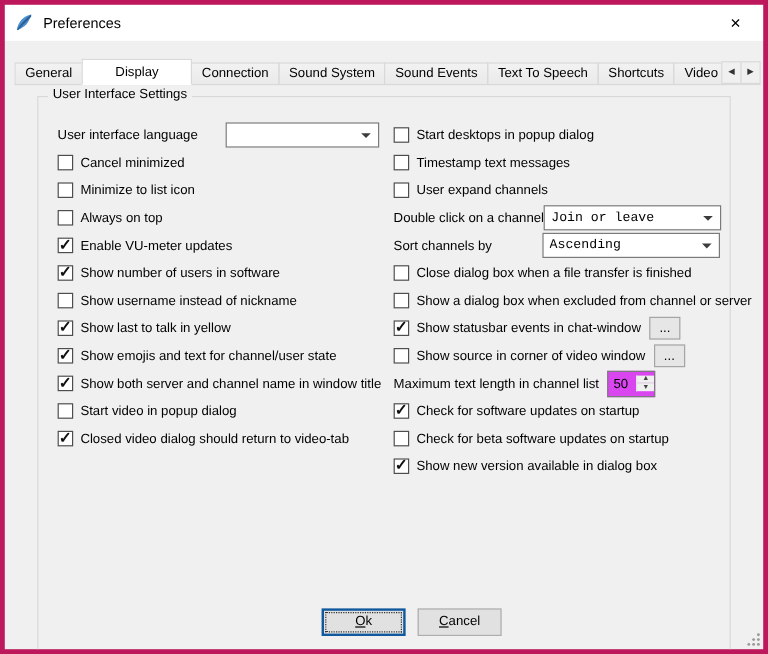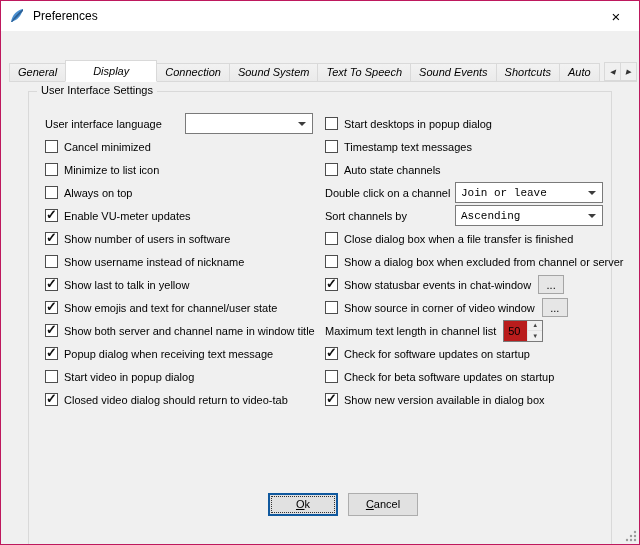--- a/index.html
+++ b/index.html
@@ -1,28 +1,28 @@
 <!DOCTYPE html>
 <html><head>
 <meta charset="utf-8">
 <style>
   * { margin:0; padding:0; box-sizing:border-box; }
   html,body { width:640px; height:545px; overflow:hidden; }
   body { font-family:"Liberation Sans", sans-serif; font-size:11px; color:#000; background:#fff; }
 
-  .window { width:640px; height:545px; background:#f0f0f0; border:1px solid #be185d; position:relative; overflow:hidden; }
+  .window { width:640px; height:545px; background:#f0f0f0; border:4px solid #be185d; position:relative; overflow:hidden; }
 
   
   .titlebar { height:30px; background:#fff; display:flex; align-items:center; padding-left:8px; }
   .app-icon { width:16px; height:16px; margin-right:8px; flex:none; }
   .title { font-size:12px; }
   .close-btn { margin-left:auto; width:46px; height:30px; display:flex; align-items:center; justify-content:center; font-size:15px; color:#000; cursor:default; }
 
   
-  .tabstrip { display:flex; align-items:flex-end; margin:29px 2px 0 8px; height:22px; position:relative; overflow:hidden;font-style:italic; }
+  .tabstrip { display:flex; align-items:flex-end; margin:15px 2px 0 8px; height:22px; position:relative; overflow:hidden; }
   .tabstrip::before { content:""; position:absolute; left:0; right:0; bottom:0; height:1px; background:#d9d9d9; }
   .tab { background:linear-gradient(#f2f2f2,#eaeaea); border:1px solid #d9d9d9; height:19px; line-height:17px; padding:0 8px; white-space:nowrap; position:relative; z-index:1; cursor:default; }
   .tab + .tab { margin-left:-1px; }
   .tab[data-selected="true"] { background:#fff; height:22px; line-height:20px; border-bottom:1px solid #fff; z-index:2; padding:0 27px; }
   .tab-scroll { position:absolute; right:0; bottom:1px; display:flex; z-index:3; }
   .tab-scroll-btn { width:17px; height:19px; background:#f0f0f0; border:1px solid #d9d9d9; display:flex; align-items:center; justify-content:center; color:#333; }
   .tab-scroll-btn + .tab-scroll-btn { margin-left:-1px; }
   .tab-scroll-btn span { font-size:7px; line-height:1; }
 
   
@@ -44,29 +44,29 @@
   
   .combo { width:148px; height:21px; margin-left:auto; background:#fff; border:1px solid #7a7a7a; position:relative; display:flex; align-items:center; padding:0 18px 0 5px; flex:none; cursor:default;font-family:Liberation Mono, monospace; }
   .combo.lang { width:128px; }
   .combo-value { white-space:nowrap; overflow:hidden; }
   .combo-arrow { position:absolute; right:6px; top:8px; width:0; height:0; border-left:4px solid transparent; border-right:4px solid transparent; border-top:4px solid #3c3c3c; }
 
   
   .mini-btn { width:26px; height:19px; margin-left:7px; background:#e6e6e6; border:1px solid #a5a5a5; display:flex; align-items:center; justify-content:center; line-height:8px; flex:none; cursor:default; }
 
   
-  .spin { width:40px; height:22px; margin-left:7px; border:1px solid #7a7a7a; background:#b91c1c; display:flex; flex:none; }
+  .spin { width:40px; height:22px; margin-left:7px; border:1px solid #7a7a7a; background:#d946ef; display:flex; flex:none;align-items:center; }
   .spin-val { flex:1; display:flex; align-items:center; padding-left:4px; }
   .spin-btns { width:15px; display:flex; flex-direction:column; }
   .spin-btn { flex:1; background:#f0f0f0; border-left:1px solid #e2e2e2; display:flex; align-items:center; justify-content:center; }
   .spin-btn + .spin-btn { border-top:1px solid #e2e2e2; }
   .spin-arrow { font-size:6px; line-height:1; color:#444; }
 
   
-  .btnrow { position:absolute; left:0; right:0; bottom:28px; display:flex; justify-content:center; gap:10px; padding-left:46px; }
+  .btnrow { position:absolute; left:0; right:0; bottom:11px; display:flex; justify-content:center; gap:10px; padding-left:46px; }
   .btn { width:70px; height:23px; background:#e1e1e1; border:1px solid #adadad; text-align:center; line-height:21px; cursor:default; }
   .btn::first-letter { text-decoration:underline; }
   .btn-default { border:2px solid #11599e; line-height:18px; position:relative; }
   .btn-default::after { content:""; position:absolute; inset:1px; border:1px dotted #333; pointer-events:none; }
 
   
   .resize-grip { position:absolute; right:2px; bottom:2px; width:13px; height:13px; }
 </style>
 </head>
 <body>
@@ -84,24 +84,24 @@
     <div class="close-btn">
       <span>×</span>
     </div>
   </div>
 
   <div class="tabstrip">
     <div class="tab" data-selected="false">General</div>
     <div class="tab" data-selected="true">Display</div>
     <div class="tab" data-selected="false">Connection</div>
     <div class="tab" data-selected="false">Sound System</div>
+    <div class="tab" data-selected="false">Sound Events</div>
     <div class="tab" data-selected="false">Text To Speech</div>
-    <div class="tab" data-selected="false">Sound Events</div>
     <div class="tab" data-selected="false">Shortcuts</div>
-    <div class="tab" data-selected="false">Auto</div>
+    <div class="tab" data-selected="false">Video</div>
     <div class="tab-scroll">
       <div class="tab-scroll-btn">
           <span>◀</span>
         </div>
       <div class="tab-scroll-btn">
           <span>▶</span>
         </div>
     </div>
   </div>
 
@@ -167,26 +167,20 @@
               <span class="lbl">Show emojis and text for channel/user state</span>
             </div>
           </div>
         <div class="row">
             <div class="cb" data-checked="true">
               <span class="box"></span>
               <span class="lbl">Show both server and channel name in window title</span>
             </div>
           </div>
         <div class="row">
-            <div class="cb" data-checked="true">
-              <span class="box"></span>
-              <span class="lbl">Popup dialog when receiving text message</span>
-            </div>
-          </div>
-        <div class="row">
             <div class="cb" data-checked="false">
               <span class="box"></span>
               <span class="lbl">Start video in popup dialog</span>
             </div>
           </div>
         <div class="row">
             <div class="cb" data-checked="true">
               <span class="box"></span>
               <span class="lbl">Closed video dialog should return to video-tab</span>
             </div>
@@ -202,21 +196,21 @@
           </div>
         <div class="row">
             <div class="cb" data-checked="false">
               <span class="box"></span>
               <span class="lbl">Timestamp text messages</span>
             </div>
           </div>
         <div class="row">
             <div class="cb" data-checked="false">
               <span class="box"></span>
-              <span class="lbl">Auto state channels</span>
+              <span class="lbl">User expand channels</span>
             </div>
           </div>
 
         <div class="row">
           <span class="lbl">Double click on a channel</span>
           <div class="combo">
             <span class="combo-value">Join or leave</span>
             <span class="combo-arrow"></span>
           </div>
         </div>

